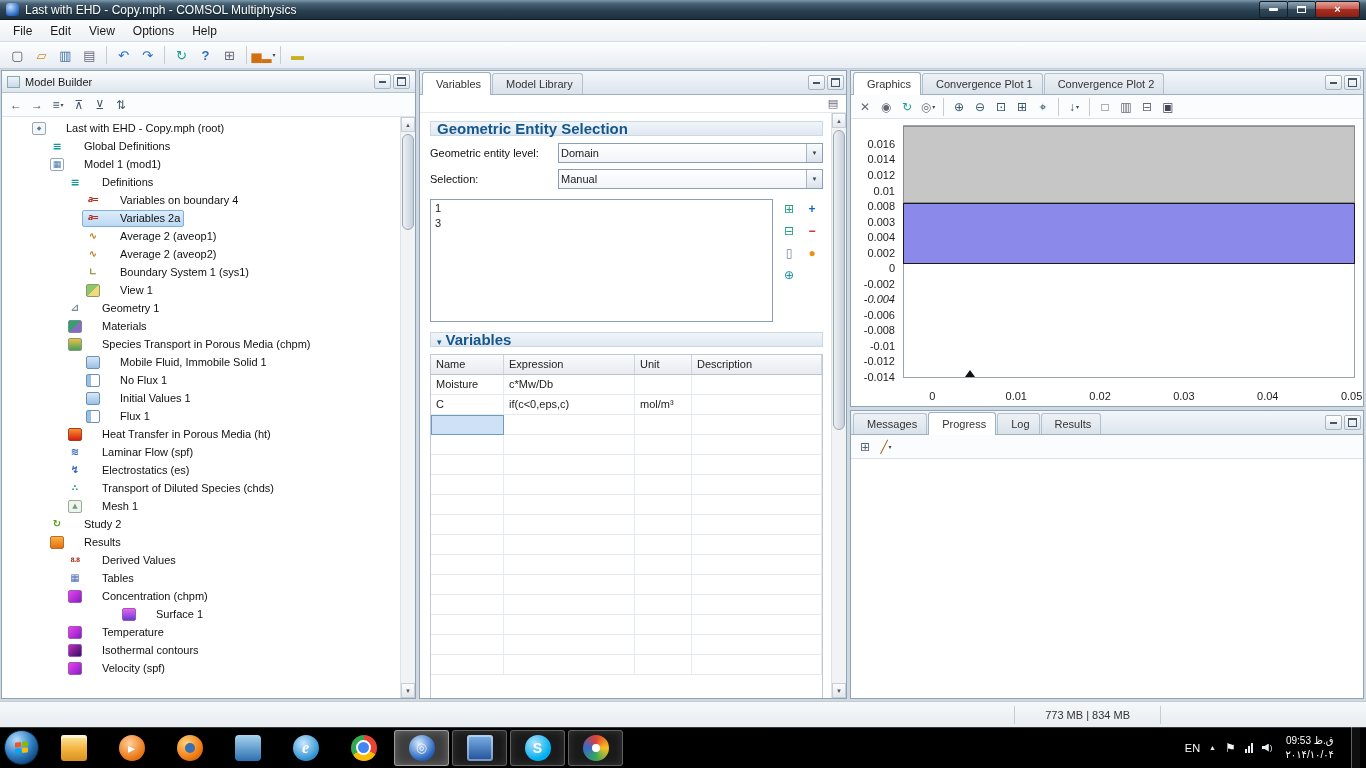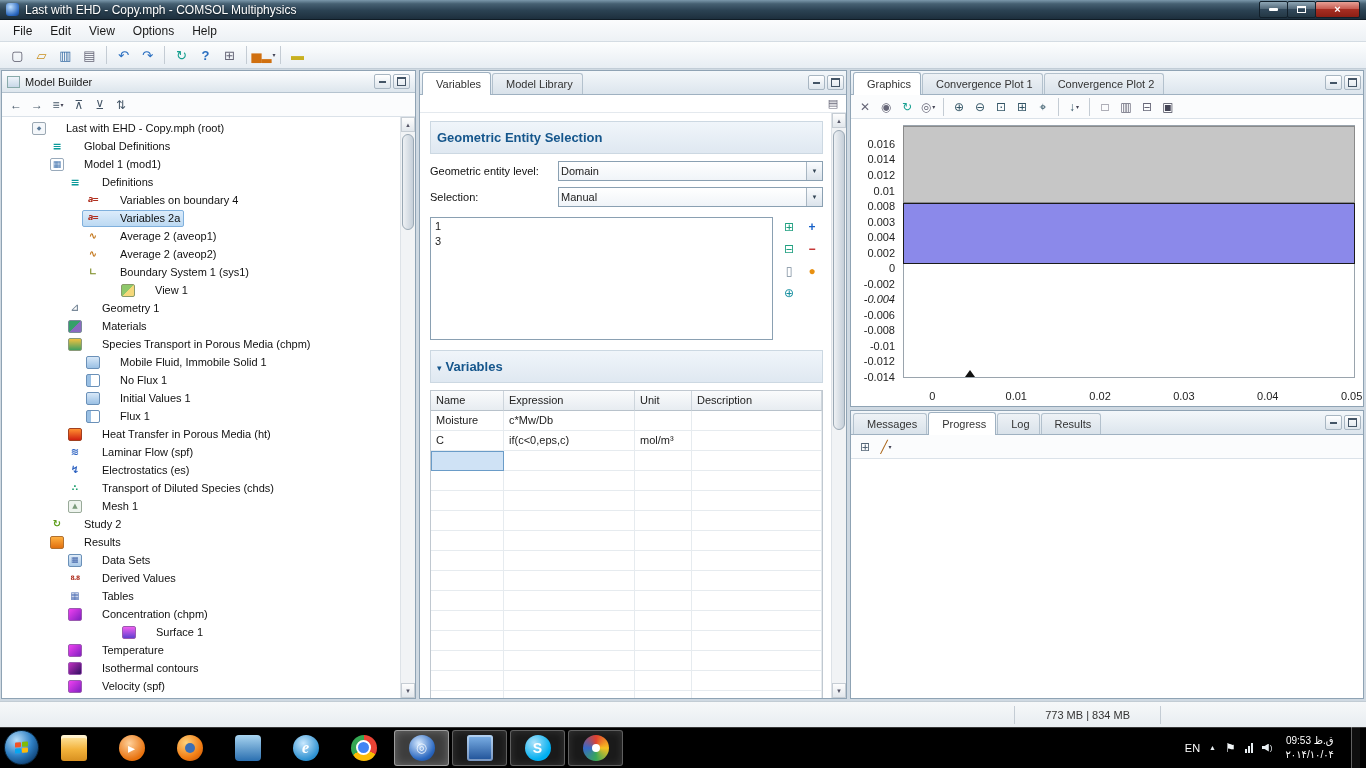--- a/index.html
+++ b/index.html
@@ -94,21 +94,21 @@
   .vscroll{width:15px;background:#f1f3f5;border-left:1px solid #dde2e7;display:flex;flex-direction:column;flex:none}
   .varrow{height:15px;background:linear-gradient(#fdfdfd,#e2e7ec);border:1px solid #c6cdd4;display:flex;align-items:center;justify-content:center;font-size:6px;color:#556}
   .vtrack{flex:1;position:relative}
   .vthumb{position:absolute;left:1px;right:1px;border-radius:7px;background:linear-gradient(90deg,#eef1f4,#c5cfd9);border:1px solid #9aa8b4}
 
   
   .sub-strip{height:18px;display:flex;justify-content:flex-end;align-items:center;border-bottom:1px solid #e4e9ee;padding:0 4px;flex:none}
   .sub-strip .tbtn{width:18px;height:16px;font-size:11px}
   .settings-body{flex:1;display:flex;min-height:0}
   .settings-scroll{flex:1;padding:8px 8px 0 10px;display:flex;flex-direction:column;min-width:0}
-  .section-band{height:33px;flex:none;display:flex;align-items:center;gap:4px;background:linear-gradient(#f0f5fa,#dfe8f1);border:1px solid #ccd8e2;padding:0 6px;font-weight:700;color:#15568c;font-size:13px;margin-bottom:7px}
+  .section-band{height:15px;flex:none;display:flex;align-items:center;gap:4px;background:linear-gradient(#f0f5fa,#dfe8f1);border:1px solid #ccd8e2;padding:0 6px;font-weight:700;color:#15568c;font-size:15px;margin-bottom:7px}
   .tri::before{content:"▾";color:#15568c;font-size:9px}
   .form-row{display:flex;align-items:center;margin-bottom:6px;flex:none}
   .form-label{width:128px;flex:none;font-size:11px;color:#111}
   .combo{flex:1;height:20px;border:1px solid #8aa0b2;background:linear-gradient(#ffffff,#f0f4f8);display:flex;align-items:center;padding-left:2px;font-size:11px}
   .combo-arrow{margin-left:auto;width:16px;height:18px;background:linear-gradient(#fafcfe,#dbe3eb);border-left:1px solid #a8b6c2;display:flex;align-items:center;justify-content:center;font-size:6px;color:#345}
   .sel-row{display:flex;gap:6px;margin:4px 0 10px 0;flex:none}
   .sel-list{flex:1;height:123px;border:1px solid #8aa0b2;background:#fff;padding:2px 4px;overflow:hidden}
   .sel-item{font-size:11px;height:15px}
   .sel-btns{width:44px;display:grid;grid-template-columns:20px 20px;gap:3px;align-content:start}
   .sel-btn{width:20px;height:19px;display:flex;align-items:center;justify-content:center;font-size:12px;border-radius:2px}
@@ -341,21 +341,21 @@
               </span>
             </div>
 
             <div class="tree-row" style="padding-left: 80px;">
               <span class="hl">
                 <span class="ic ic-sys"></span>
                 <span class="lbl">Boundary System 1 (sys1)</span>
               </span>
             </div>
 
-            <div class="tree-row" style="padding-left: 115px;">
+            <div class="tree-row" style="padding-left: 80px;">
               <span class="hl">
                 <span class="ic ic-view"></span>
                 <span class="lbl">View 1</span>
               </span>
             </div>
 
             <div class="tree-row" style="padding-left: 62px;">
               <span class="hl">
                 <span class="ic ic-geom"></span>
                 <span class="lbl">Geometry 1</span>
@@ -446,26 +446,20 @@
               </span>
             </div>
 
             <div class="tree-row" style="padding-left: 44px;">
               <span class="hl">
                 <span class="ic ic-results"></span>
                 <span class="lbl">Results</span>
               </span>
             </div>
 
-            <div class="tree-row" style="padding-left: 62px;">
-              <span class="hl">
-                <span class="ic ic-dataset"></span>
-                <span class="lbl">Data Sets</span>
-              </span>
-            </div>
 
             <div class="tree-row" style="padding-left: 62px;">
               <span class="hl">
                 <span class="ic ic-derived"></span>
                 <span class="lbl">Derived Values</span>
               </span>
             </div>
 
             <div class="tree-row" style="padding-left: 62px;">
               <span class="hl">

